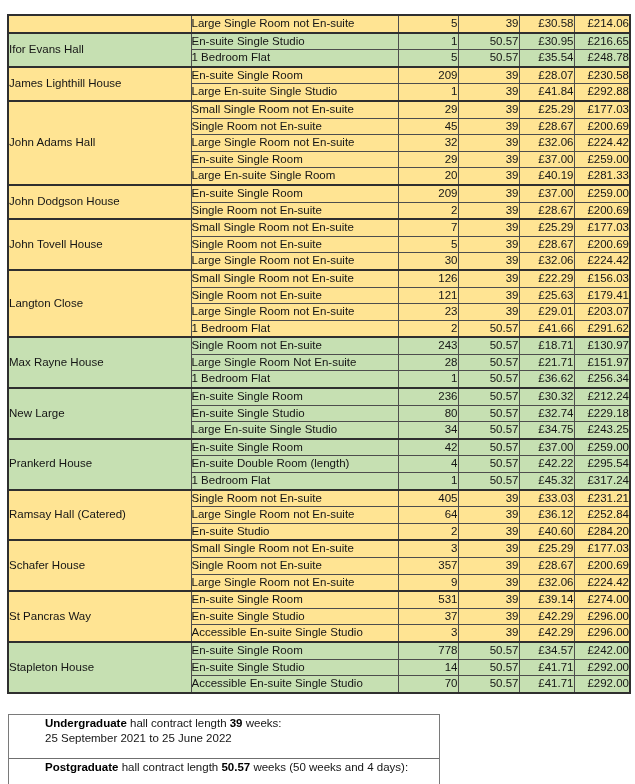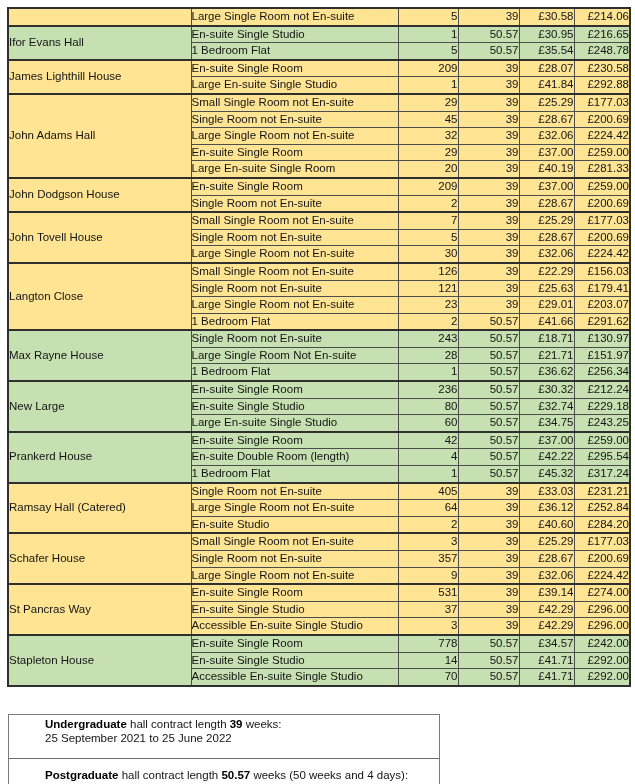--- a/index.html
+++ b/index.html
@@ -8,21 +8,21 @@
     width: 635px;
     height: 784px;
     background: #ffffff;
     font-family: "Liberation Sans", "DejaVu Sans", sans-serif;
     position: relative;
     overflow: hidden;
   }
   .table-wrap {
     position: absolute;
     left: 7px;
-    top: 7px;
+    top: 14px;
     width: 554px;
   }
   table.halls {
     border-collapse: collapse;
     table-layout: fixed;
     width: 622px;
     border: 2px solid #2f2f2f;
   }
   table.halls td {
     border: 1px solid #4d4d4d;
@@ -53,21 +53,21 @@
     position: absolute;
     left: 8px;
     top: 714px;
     width: 430px;
     border: 1px solid #7a7a7a;
     background: #fff;
   }
   .legend-row {
     display: flex;
     height: 31px;
-    align-items: center;
+    align-items: flex-start;
   }
   .legend-row + .legend-row { border-top: 1px solid #6f6f6f; margin-top: 12px; }
   .legend-swatch {
     width: 28px;
     flex: 0 0 28px;
     border-right: 1px solid #6f6f6f;
   }
   .legend-swatch.ug { background: var(--ug, #FFE493); }
   .legend-swatch.pg { background: var(--pg, #C6E0B2); }
   .legend-text {
@@ -264,21 +264,21 @@
         </tr>
         <tr class="pg">
           <td class="room">En-suite Single Studio</td>
           <td class="num count">80</td>
           <td class="num weeks">50.57</td>
           <td class="num price">£32.74</td>
           <td class="num price">£229.18</td>
         </tr>
         <tr class="pg">
           <td class="room">Large En-suite Single Studio</td>
-          <td class="num count">60</td>
+          <td class="num count">34</td>
           <td class="num weeks">50.57</td>
           <td class="num price">£34.75</td>
           <td class="num price">£243.25</td>
         </tr>
         <tr class="group-start pg">
           <td class="hall" rowspan="3">Prankerd House</td>
           <td class="room">En-suite Single Room</td>
           <td class="num count">42</td>
           <td class="num weeks">50.57</td>
           <td class="num price">£37.00</td>

